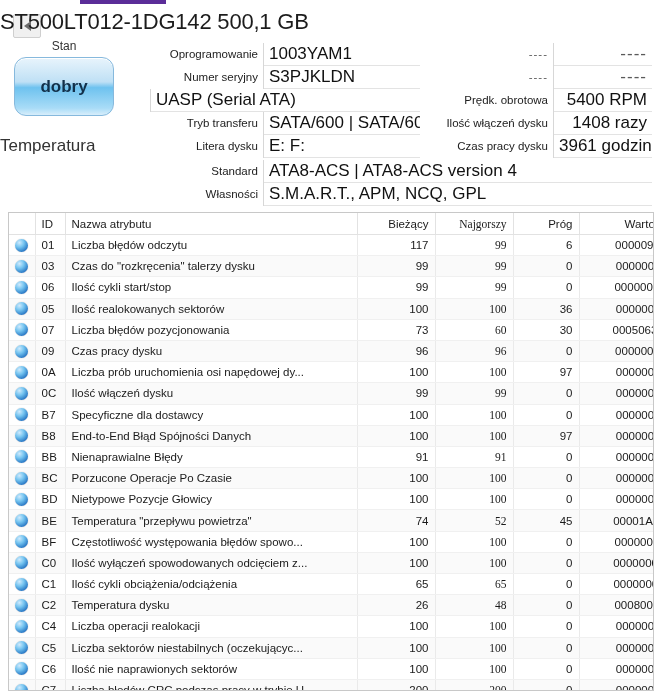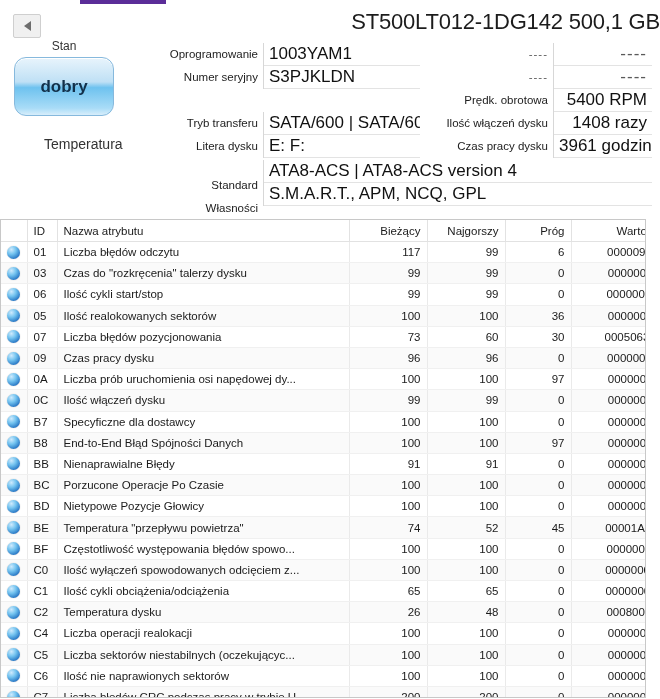--- a/index.html
+++ b/index.html
@@ -53,21 +53,21 @@
     width: 0; height: 0;
     border-top: 5px solid transparent;
     border-bottom: 5px solid transparent;
     border-right: 7px solid #6d6d6d;
   }
 
   .drive-title {
     position: absolute;
     left: 0; top: 4px;
     width: 660px;
-    text-align: right;
+    text-align: left;
     font-size: 22px;
     font-weight: 400;
     letter-spacing: -0.2px;
     color: #1c1c1c;
   }
 
   
   .status-panel {
     position: absolute;
     left: 0; top: 34px;
@@ -88,25 +88,24 @@
     background: linear-gradient(to bottom, #e8f4fc 0%, #bfe0f5 42%, #6ec2ef 52%, #a9dcf7 88%, #d8eefb 100%);
     display: flex;
     align-items: center;
     justify-content: center;
     font-size: 17px;
     font-weight: bold;
     color: #12304a;
     box-shadow: inset 0 1px 0 #ffffff;
   }
   .temp-caption {
-    font-size: 14px;
+    font-size: 17px;
     color: #333;
     margin-top: 20px;
     margin-bottom: 4px;
-    padding-left: 44px;
   }
   .temp-chip {
     margin: 0 auto;
     width: 98px;
     height: 40px;
     border-radius: 20px;
     border: 1px solid #86b9dd;
     background: linear-gradient(to bottom, #e8f4fc 0%, #bfe0f5 42%, #63bff0 52%, #a9dcf7 88%, #d8eefb 100%);
     display: flex;
     align-items: center;
@@ -160,35 +159,34 @@
     border-bottom: none;
     border-left: 1px solid #d7d7d7;
     box-shadow: inset 0 -1px 0 #e3e3e3;
     padding: 0 5px;
     background: #ffffff;
     overflow: hidden;
     white-space: nowrap;
   }
   .info-left .field-label { width: 108px; }
   .info-right .field-label { width: 118px; }
-  .info-wide .field-label { width: 108px; margin-top: 14px; }
+  .info-wide .field-label { width: 108px; }
   .field-value.right-align { text-align: right; }
   .field-value.dots { color: #5a5a5a; letter-spacing: 1px; }
   .field-label.dots { color: #5a5a5a; letter-spacing: 1px; }
 
   
   .table-wrap {
     position: absolute;
-    left: 0; top: 212px;
+    left: 8px; top: 212px;
     width: 644px;
     height: 477px;
     border: 1px solid #c8c8c8;
     background: #ffffff;
     overflow: hidden;
-    margin-top: 7px;
   }
   table.attrs {
     width: 100%;
     border-collapse: collapse;
     font-size: 11.5px;
     table-layout: fixed;
   }
   table.attrs th {
     font-weight: 400;
     color: #1a1a1a;
@@ -207,21 +205,21 @@
     color: #1a1a1a;
     white-space: nowrap;
     overflow: hidden;
     vertical-align: middle;
   }
   tr.band td { background: #fafafa; }
   .col-icon  { width: 26px; }
   .col-id    { width: 30px; }
   .col-name  { width: 292px; }
   .col-cur   { width: 78px; }
-  .col-worst { width: 78px; }
+  .col-worst { width: 78px; font-family: Liberation Serif, serif; }
   .col-thr   { width: 66px; }
   .col-raw   { width: 120px; }
   .num { text-align: right; }
   .head-left { text-align: left; }
   .head-right { text-align: right; }
   td.col-icon, th.col-icon { border-right: 1px solid #eaeaea; }
 
   .orb {
     display: block;
     width: 13px; height: 13px;
@@ -255,20 +253,21 @@
   <div class="info-left">
     <div class="field-row">
       <div class="field-label">Oprogramowanie</div>
       <div class="field-value">1003YAM1</div>
     </div>
     <div class="field-row">
       <div class="field-label">Numer seryjny</div>
       <div class="field-value">S3PJKLDN</div>
     </div>
     <div class="field-row">
+      <div class="field-value">UASP (Serial ATA)</div>
     </div>
     <div class="field-row">
       <div class="field-label">Tryb transferu</div>
       <div class="field-value">SATA/600 | SATA/600</div>
     </div>
     <div class="field-row">
       <div class="field-label">Litera dysku</div>
       <div class="field-value">E: F:</div>
     </div>
   </div>

